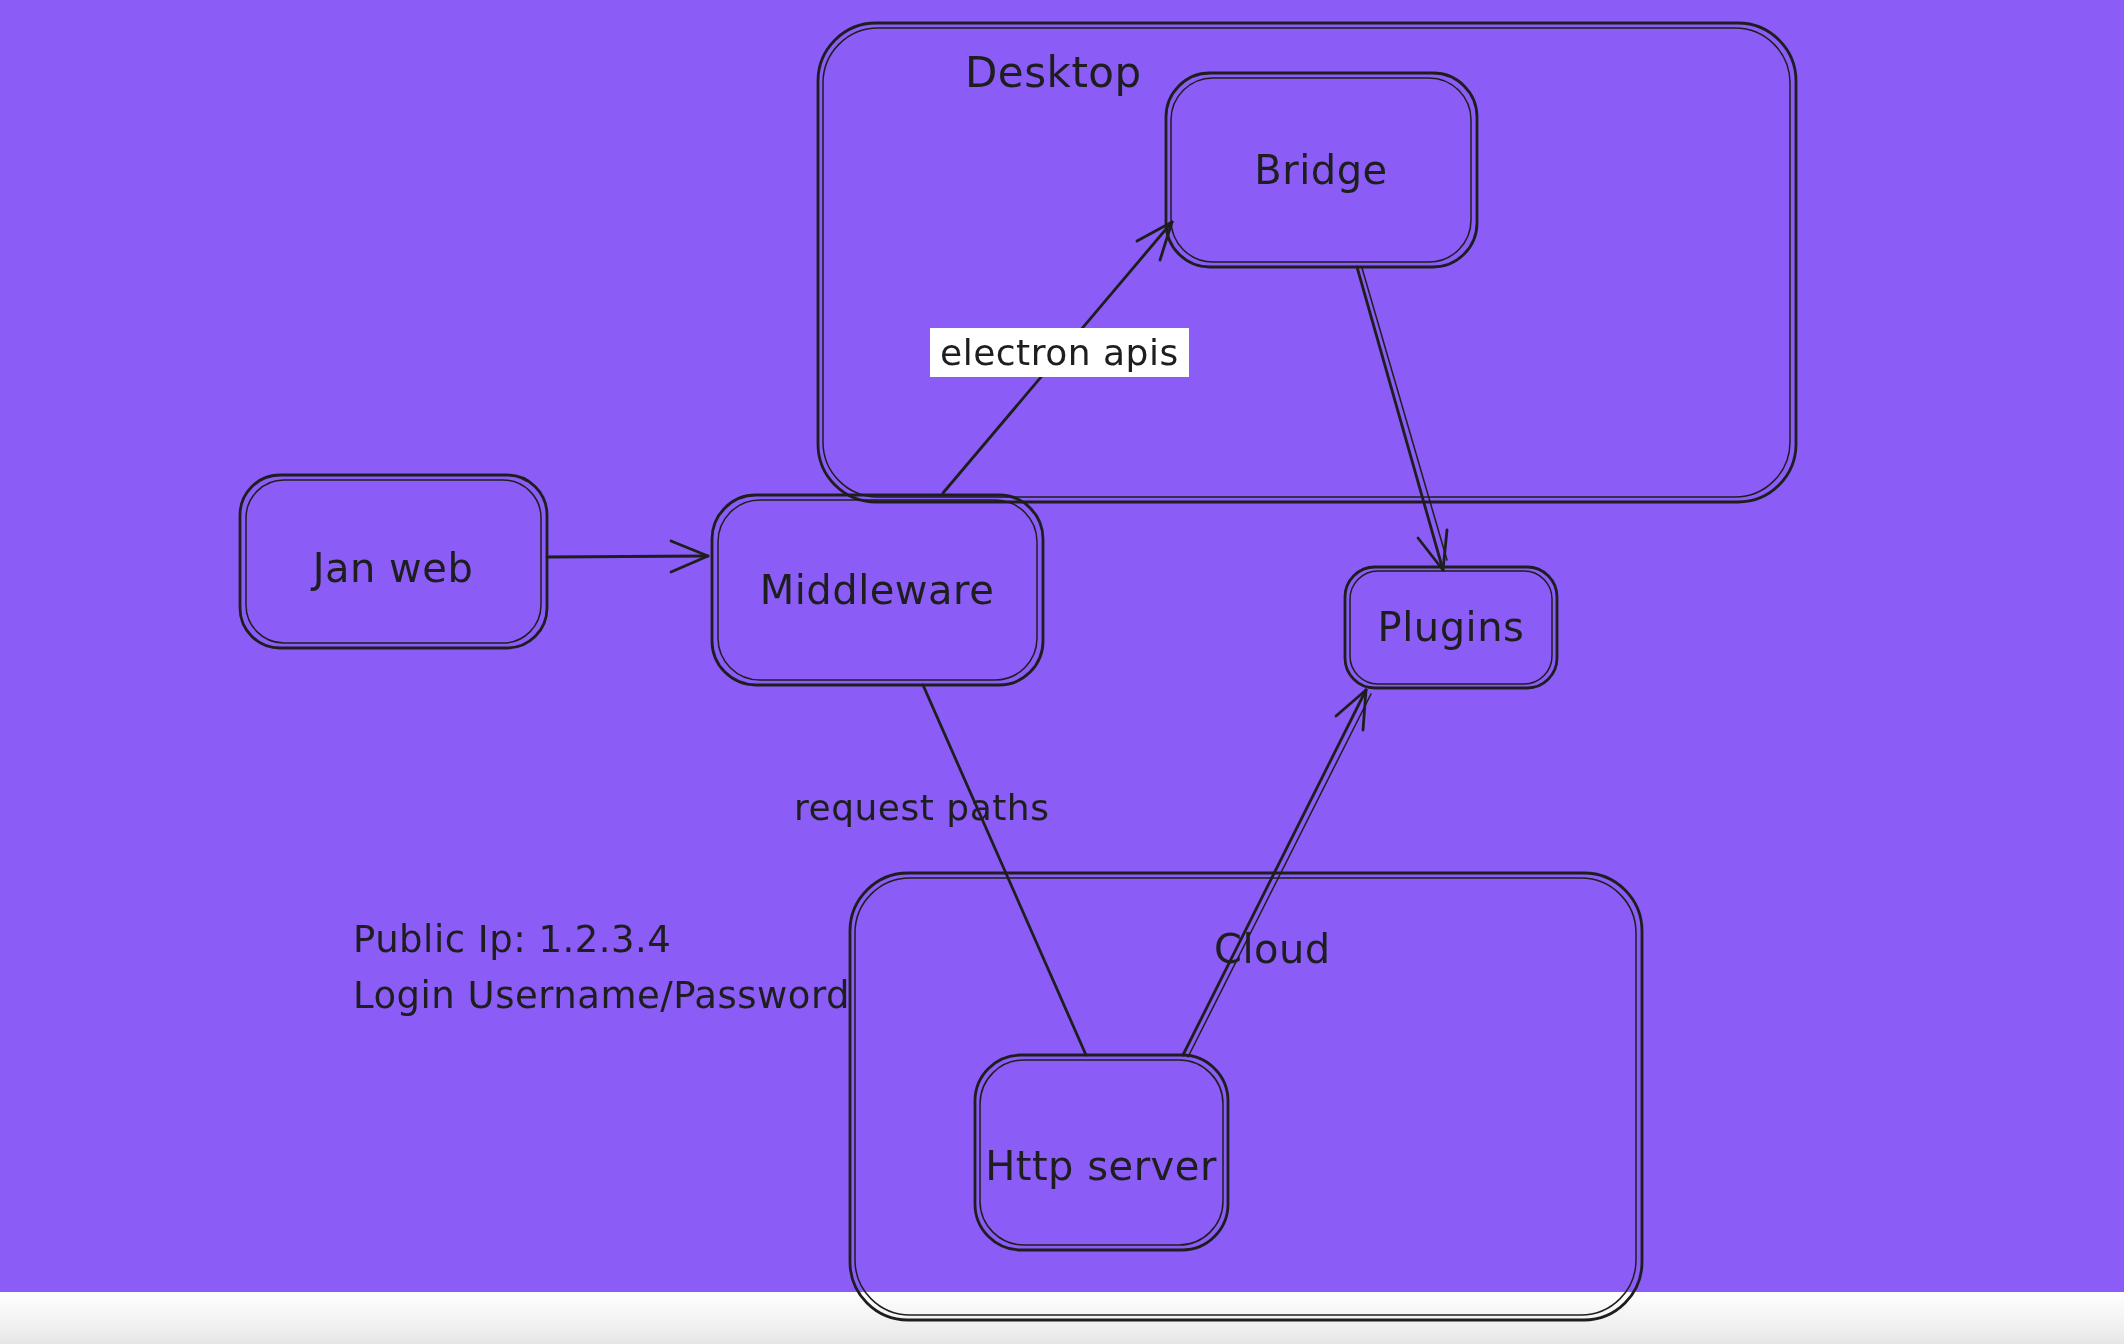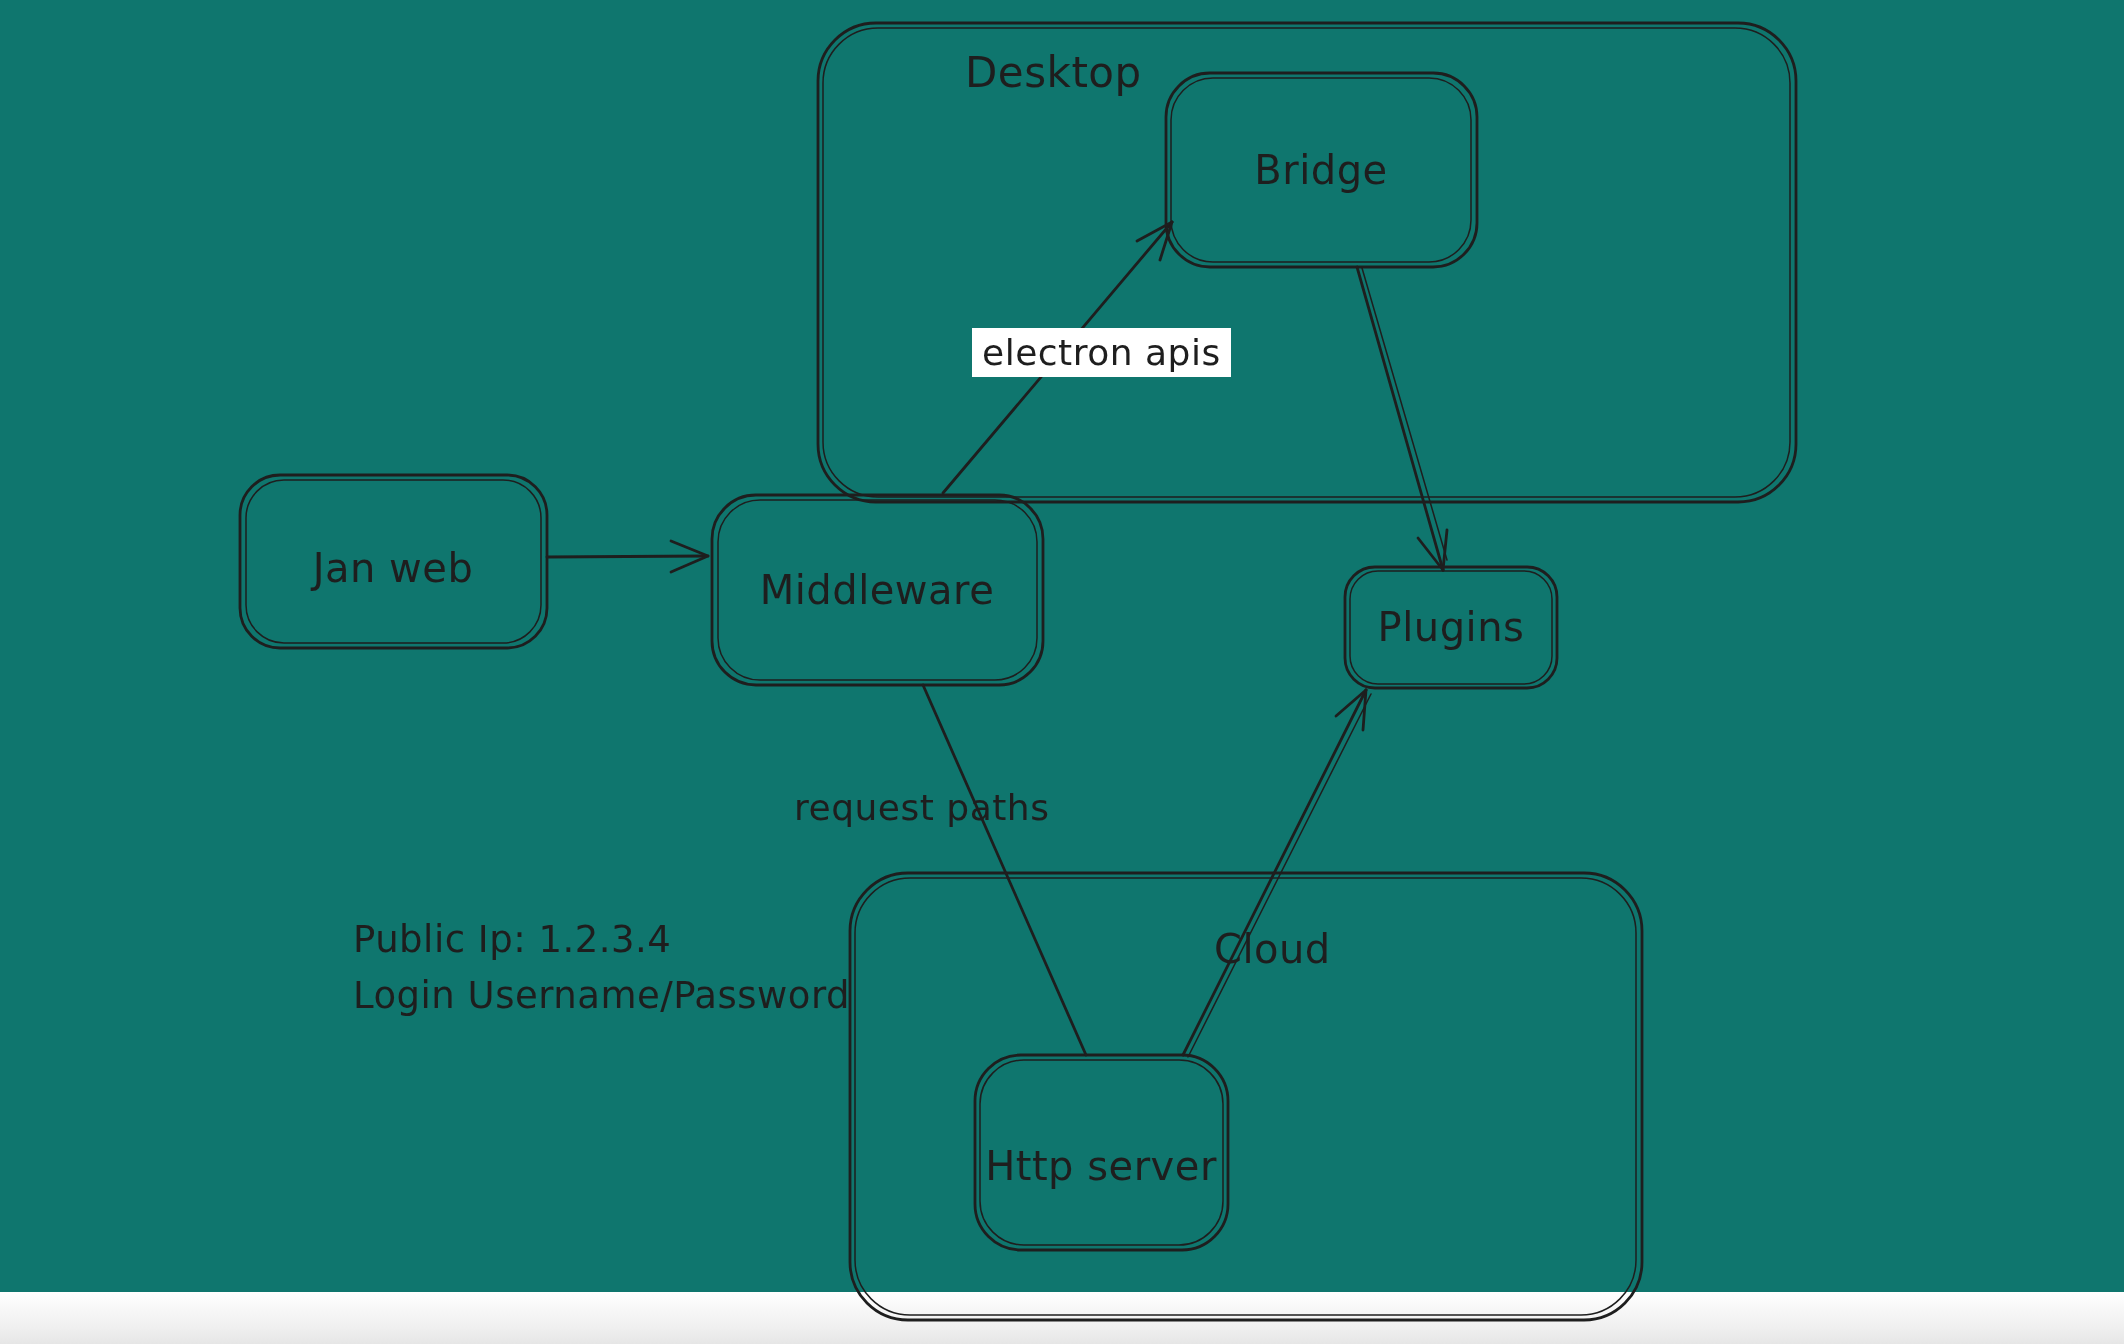--- a/index.html
+++ b/index.html
@@ -1,19 +1,19 @@
 <!DOCTYPE html>
 <html><head>
 <meta charset="utf-8">
 <style>
   html,body{margin:0;padding:0;background:#ffffff;}
   .stage{
     position:relative;
     width:2124px;height:1344px;
-    background:#0f766e;
+    background:#8b5cf6;
     overflow:hidden;
     font-family:"DejaVu Sans","Liberation Sans",sans-serif;
     color:#1e1e1e;
   }
   svg.wires{position:absolute;left:0;top:0;z-index:1;}
   svg.wires *{fill:none;stroke:#1e1e1e;stroke-linecap:round;stroke-linejoin:round;}
   .stroke-main{stroke-width:2.8;}
   .stroke-dup{stroke-width:1.5;}
   .lbl{
     position:absolute;z-index:2;white-space:nowrap;
@@ -115,21 +115,21 @@
   <div class="lbl node-lbl centered" style="left:393px;top:568px;text-align:right;">Jan web</div>
 
   <div class="lbl node-lbl centered" style="left:877px;top:590px;">Middleware</div>
 
   <div class="lbl node-lbl centered" style="left:1321px;top:170px;">Bridge</div>
 
   <div class="lbl node-lbl centered" style="left:1451px;top:627px;">Plugins</div>
 
   <div class="lbl node-lbl centered" style="left:1101px;top:1166px;">Http server</div>
 
-  <div class="lbl edge-lbl masked" style="left:972px;top:328px;">electron apis</div>
+  <div class="lbl edge-lbl masked" style="left:930px;top:328px;">electron apis</div>
 
   <div class="lbl edge-lbl" style="left:794px;top:787px;">request paths</div>
 
   <div class="note" style="left:353px;top:912px;">
     <div>Public Ip: 1.2.3.4</div>
     <div>Login Username/Password</div>
   </div>
 
 </div>
 

